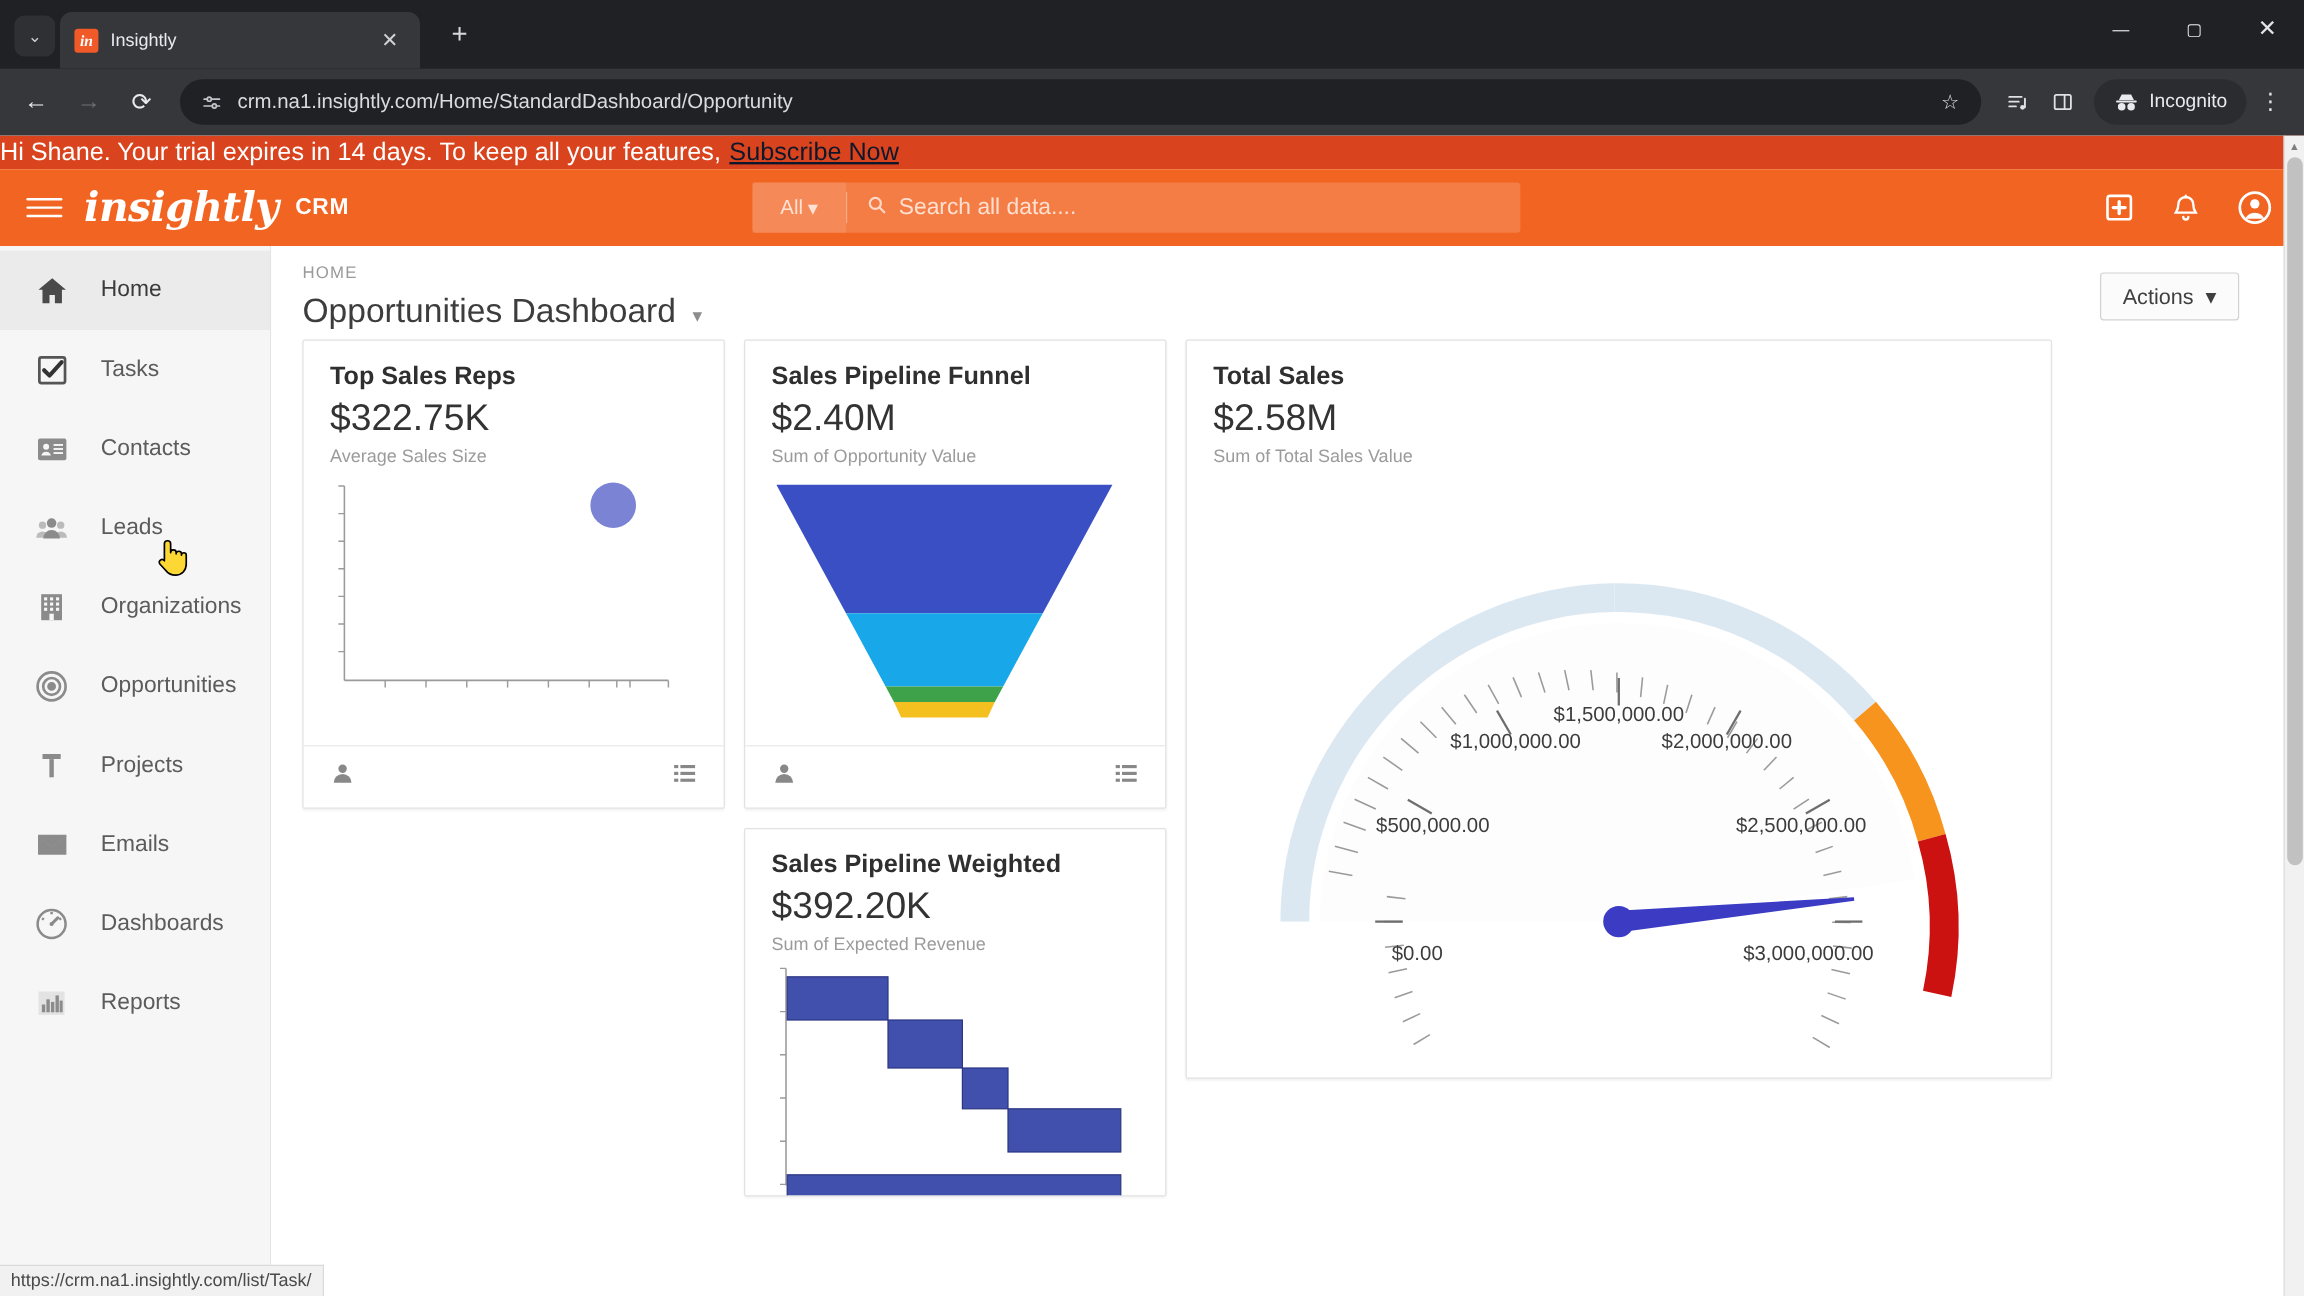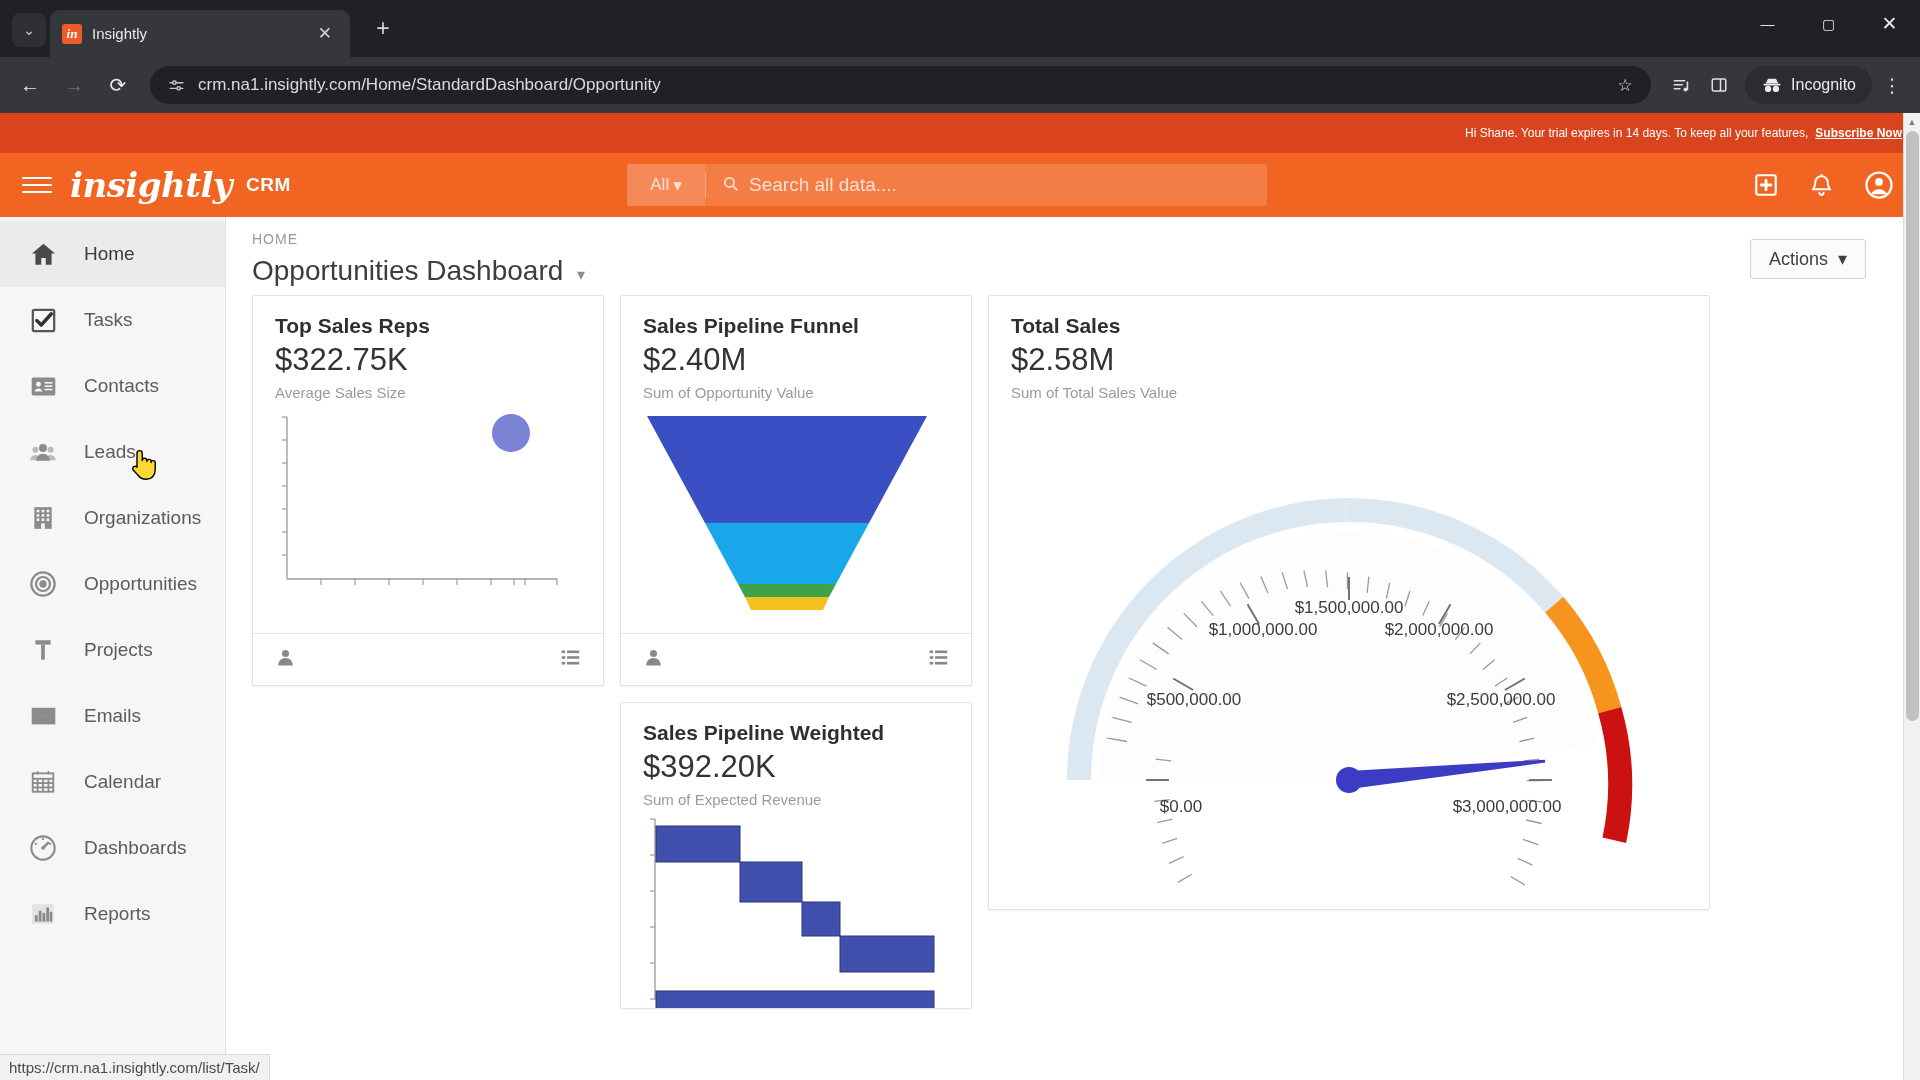--- a/index.html
+++ b/index.html
@@ -85,25 +85,25 @@
            color:#dfe1e5; font-size: 19px; letter-spacing: 0; }
 
   
   .viewport {
     position: absolute; left: 0; top: 113px; width: 1920px; height: 967px;
     background: #ffffff; overflow: hidden;
   }
 
   
   .trial-banner {
-    height: 40px; background: #d9441f; color: #ffffff;
-    display: flex; align-items: center; justify-content: flex-end;
-    font-size: 12px; padding-right: 18px;
-  }
-  .trial-banner a { color:#ffffff; text-decoration: underline; font-weight: bold; margin-left: 7px; }
+    height: 28px; background: #d9441f; color: #ffffff;
+    display: flex; align-items: center; justify-content: flex-start;
+    font-size: 21px; padding-right: 18px;
+  }
+  .trial-banner a { color:#0f172a; text-decoration: underline; font-weight: normal; margin-left: 7px; }
 
   
   .app-header {
     height: 64px; background: #f26422;
     display: flex; align-items: center; padding: 0 20px; gap: 0; position: relative;
   }
   .hamburger { width: 34px; height:34px; display:flex; flex-direction:column; justify-content:center;
                gap: 5px; margin-right: 16px; padding: 0 2px; }
   .hamburger span { display:block; height: 2px; background:#fff; border-radius:1px; }
   .logo-script {
@@ -421,36 +421,20 @@
           <span class="nav-ico">
             <svg width="27" height="27" viewBox="0 0 24 24" fill="currentColor">
               <path d="M1.5 5h21v14h-21z"></path>
                 <path d="M1.5 5 12 13 22.5 5z" fill="#f6f6f6"></path>
               <path d="M1.5 5.4 12 13.4 22.5 5.4 22.5 4.2 1.5 4.2z"></path>
             </svg>
           </span>
           <span class="nav-label">Emails</span>
         </div>
 
-        <div class="nav-item">
-          <span class="nav-ico">
-            <svg width="26" height="26" viewBox="0 0 24 24" fill="none" stroke="currentColor" stroke-width="1.7">
-              <rect x="2.5" y="4" width="19" height="17"></rect>
-              <line x1="2.5" y1="9" x2="21.5" y2="9"></line>
-              <line x1="7" y1="9" x2="7" y2="21"></line>
-                <line x1="12" y1="9" x2="12" y2="21"></line>
-                <line x1="17" y1="9" x2="17" y2="21"></line>
-              <line x1="2.5" y1="13" x2="21.5" y2="13"></line>
-                <line x1="2.5" y1="17" x2="21.5" y2="17"></line>
-              <line x1="7" y1="2" x2="7" y2="5"></line>
-                <line x1="17" y1="2" x2="17" y2="5"></line>
-            </svg>
-          </span>
-          <span class="nav-label">Calendar</span>
-        </div>
 
         <div class="nav-item">
           <span class="nav-ico">
             <svg width="28" height="28" viewBox="0 0 24 24" fill="none" stroke="currentColor" stroke-width="1.8">
               <circle cx="12" cy="12" r="10"></circle>
               <line x1="12" y1="12" x2="16.4" y2="7.6" stroke-width="2.2" stroke-linecap="round"></line>
               <circle cx="12" cy="12" r="1.5" fill="currentColor" stroke="none"></circle>
               <line x1="12" y1="3.5" x2="12" y2="5"></line>
                 <line x1="5.2" y1="8" x2="6.5" y2="8.8"></line>
                 <line x1="18.8" y1="8" x2="17.5" y2="8.8"></line>

